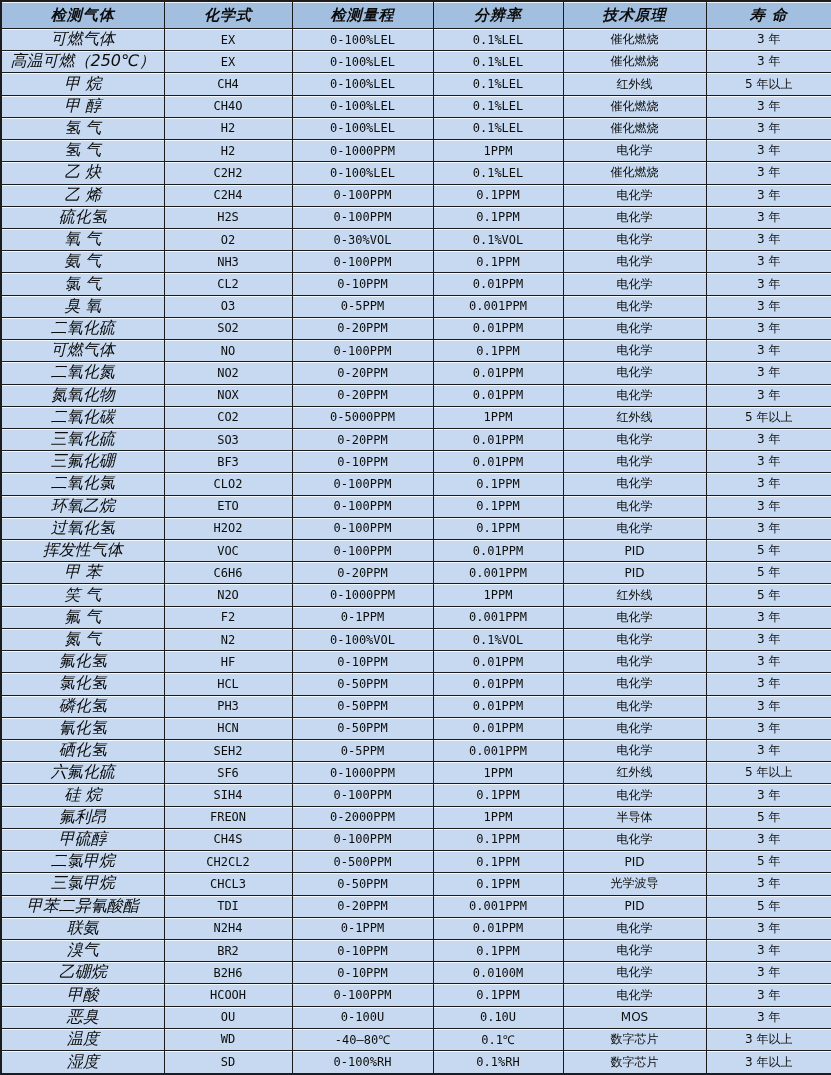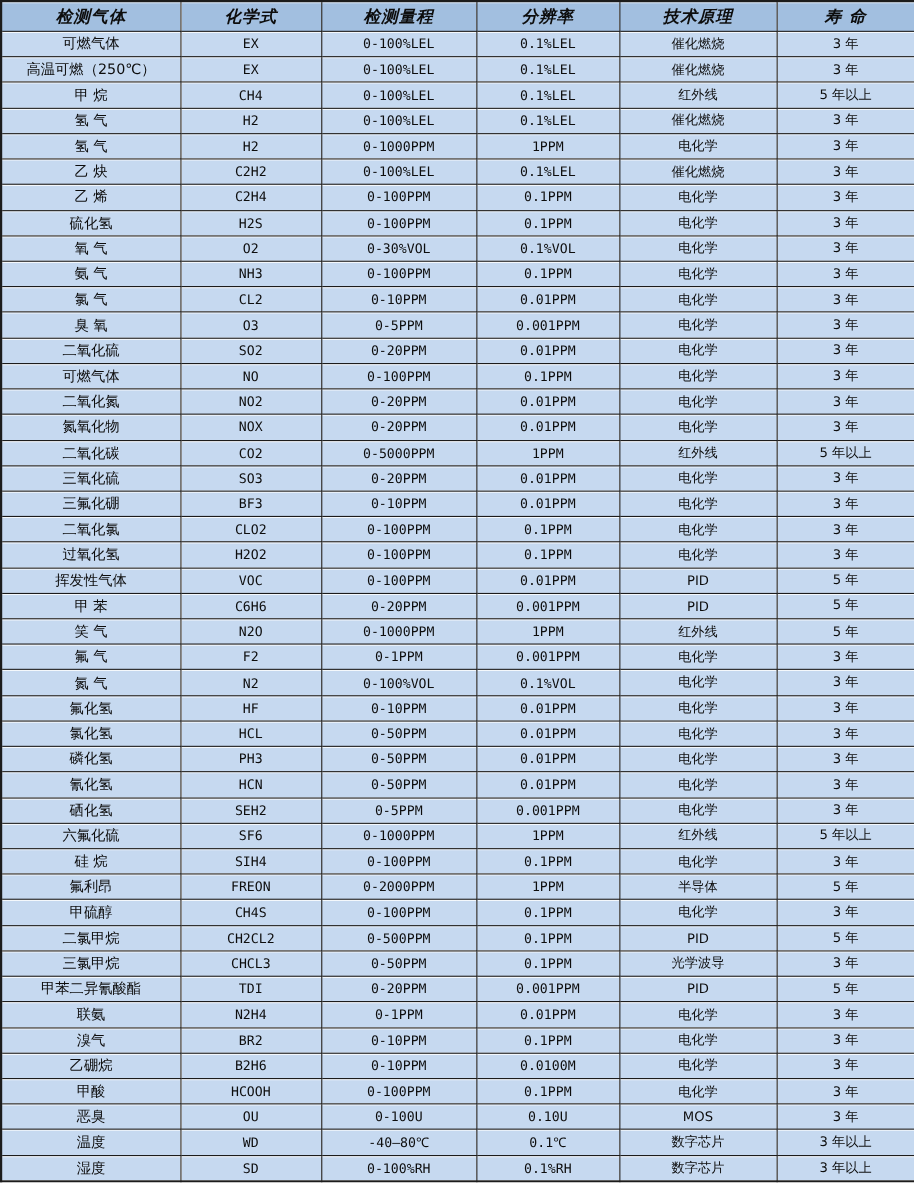--- a/index.html
+++ b/index.html
@@ -39,21 +39,21 @@
   .gas-table tbody td {
     background: var(--row-bg, #c6d9f0);
     font-size: 12px;
     font-weight: 500;
   }
   
   .gas-table td.c1, .gas-table td.c2, .gas-table td.c3 {
     font-family: "DejaVu Sans Mono", "Liberation Mono", monospace;
     font-size: 12px;
   }
-  .gas-table td.c0 { font-size: 13px; }
+  .gas-table td.c0 { font-size: 16px; font-style: italic; }
 </style>
 </head>
 <body>
 
 <table class="gas-table">
   <colgroup>
     <col style="width:163px">
     <col style="width:128px">
     <col style="width:141px">
     <col style="width:130px">
@@ -89,20 +89,28 @@
       </tr>
       <tr>
         <td class="c0">甲 烷</td>
         <td class="c1">CH4</td>
         <td class="c2">0-100%LEL</td>
         <td class="c3">0.1%LEL</td>
         <td class="c4">红外线</td>
         <td class="c5">5 年以上</td>
       </tr>
       <tr>
+        <td class="c0">甲 醇</td>
+        <td class="c1">CH4O</td>
+        <td class="c2">0-100%LEL</td>
+        <td class="c3">0.1%LEL</td>
+        <td class="c4">催化燃烧</td>
+        <td class="c5">3 年</td>
+      </tr>
+      <tr>
         <td class="c0">氢 气</td>
         <td class="c1">H2</td>
         <td class="c2">0-100%LEL</td>
         <td class="c3">0.1%LEL</td>
         <td class="c4">催化燃烧</td>
         <td class="c5">3 年</td>
       </tr>
       <tr>
         <td class="c0">氢 气</td>
         <td class="c1">H2</td>
@@ -225,20 +233,28 @@
       </tr>
       <tr>
         <td class="c0">二氧化氯</td>
         <td class="c1">CLO2</td>
         <td class="c2">0-100PPM</td>
         <td class="c3">0.1PPM</td>
         <td class="c4">电化学</td>
         <td class="c5">3 年</td>
       </tr>
       <tr>
+        <td class="c0">环氧乙烷</td>
+        <td class="c1">ETO</td>
+        <td class="c2">0-100PPM</td>
+        <td class="c3">0.1PPM</td>
+        <td class="c4">电化学</td>
+        <td class="c5">3 年</td>
+      </tr>
+      <tr>
         <td class="c0">过氧化氢</td>
         <td class="c1">H2O2</td>
         <td class="c2">0-100PPM</td>
         <td class="c3">0.1PPM</td>
         <td class="c4">电化学</td>
         <td class="c5">3 年</td>
       </tr>
       <tr>
         <td class="c0">挥发性气体</td>
         <td class="c1">VOC</td>

